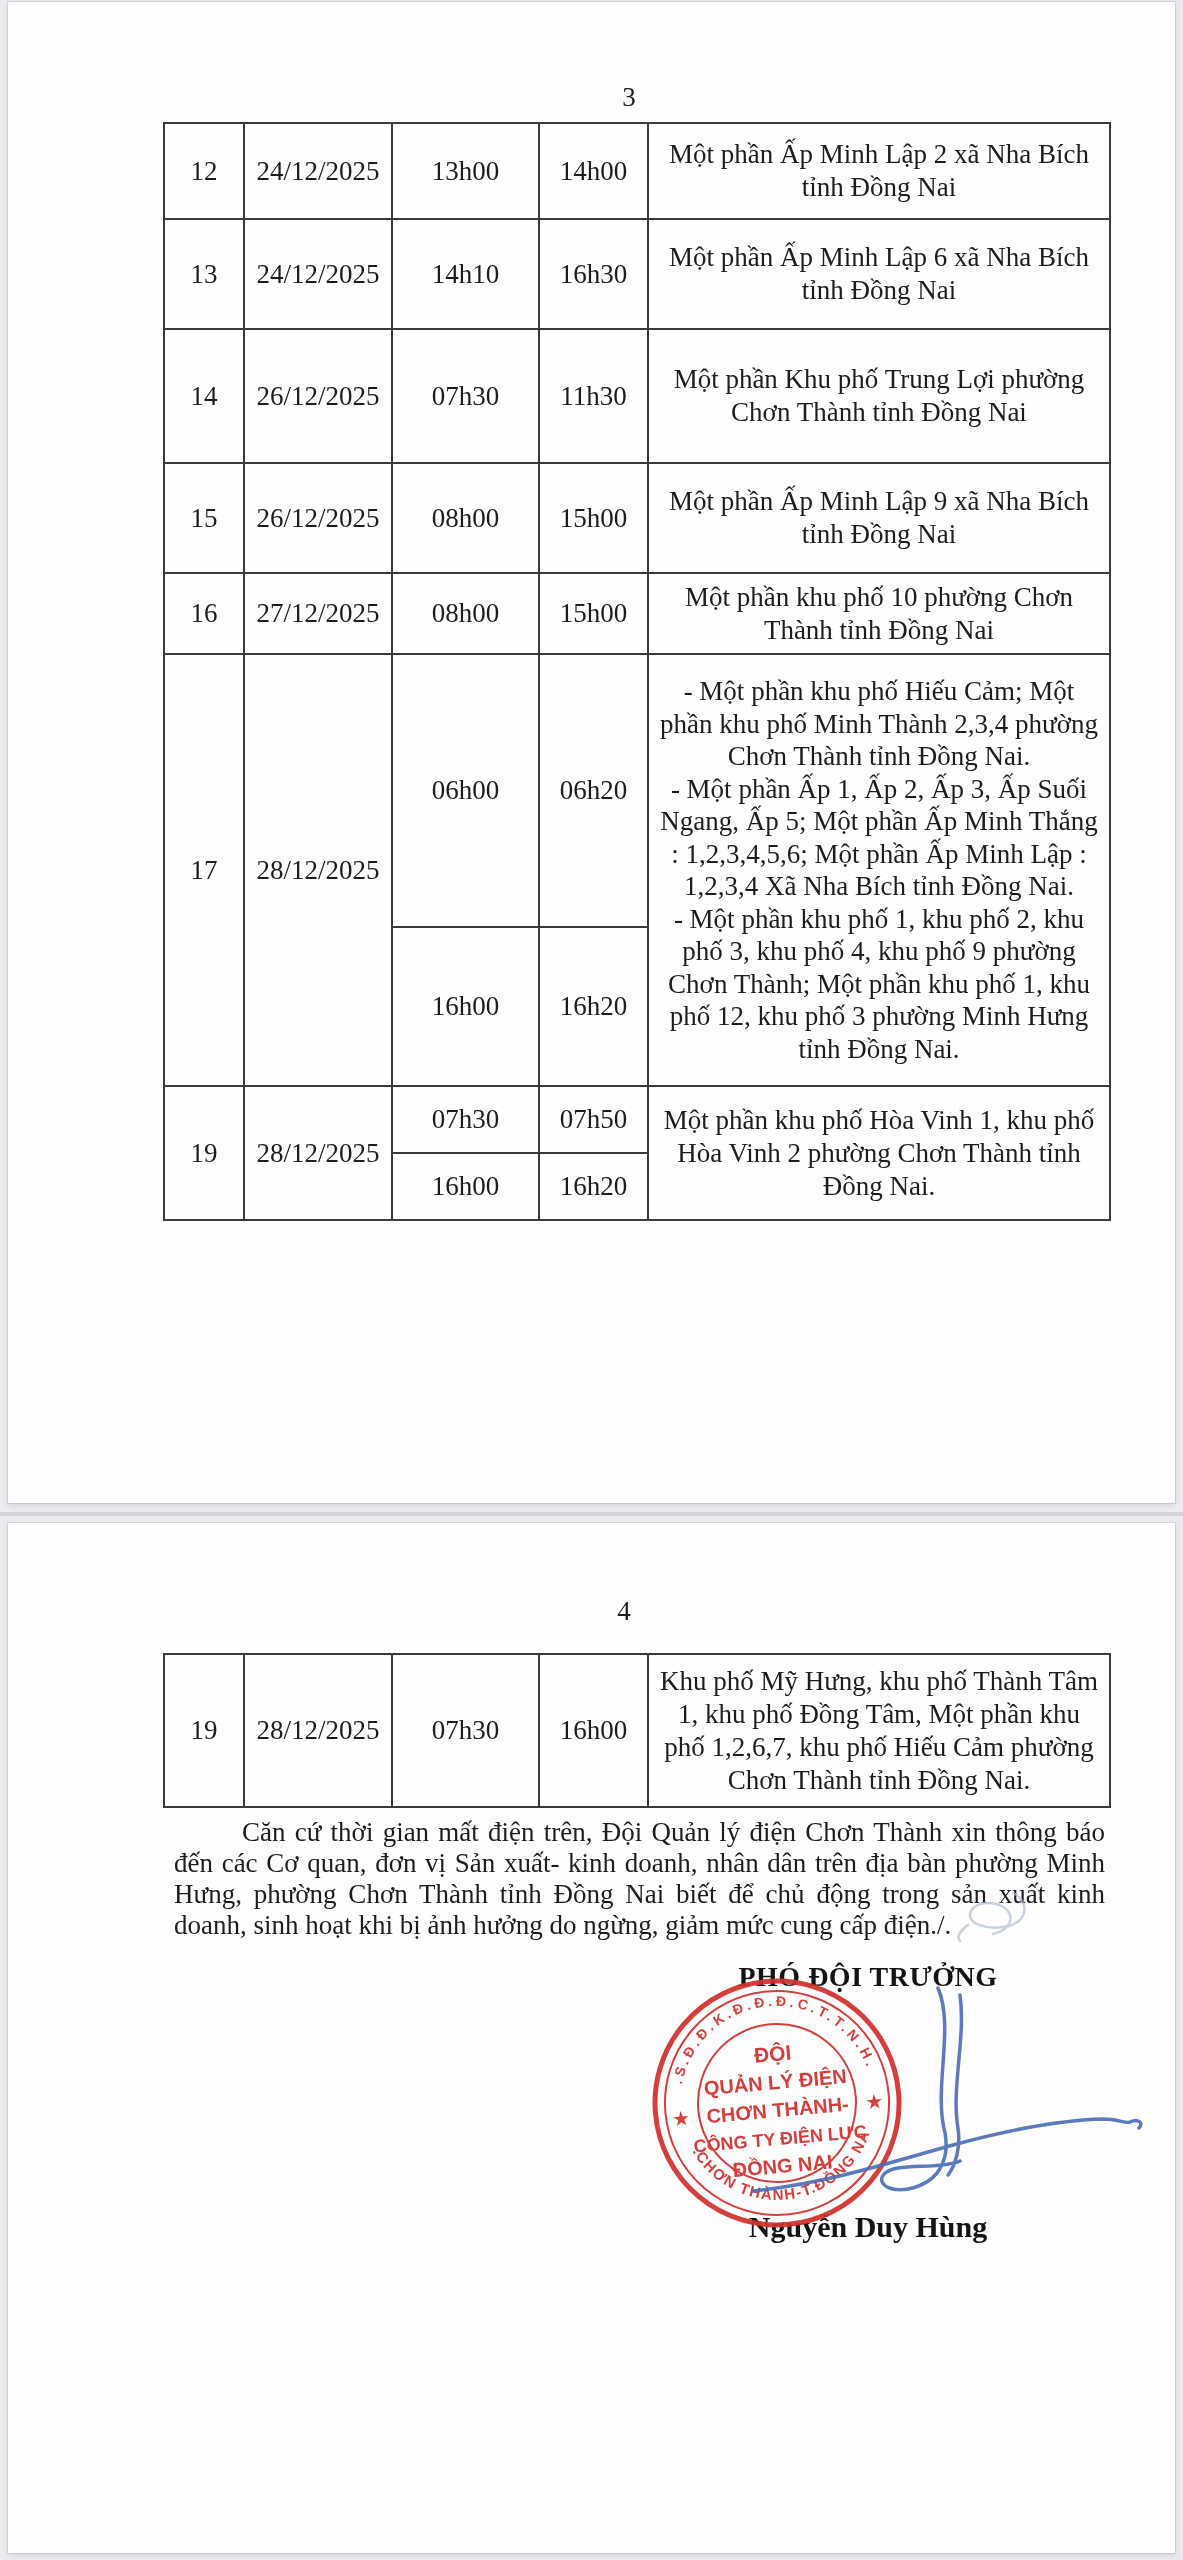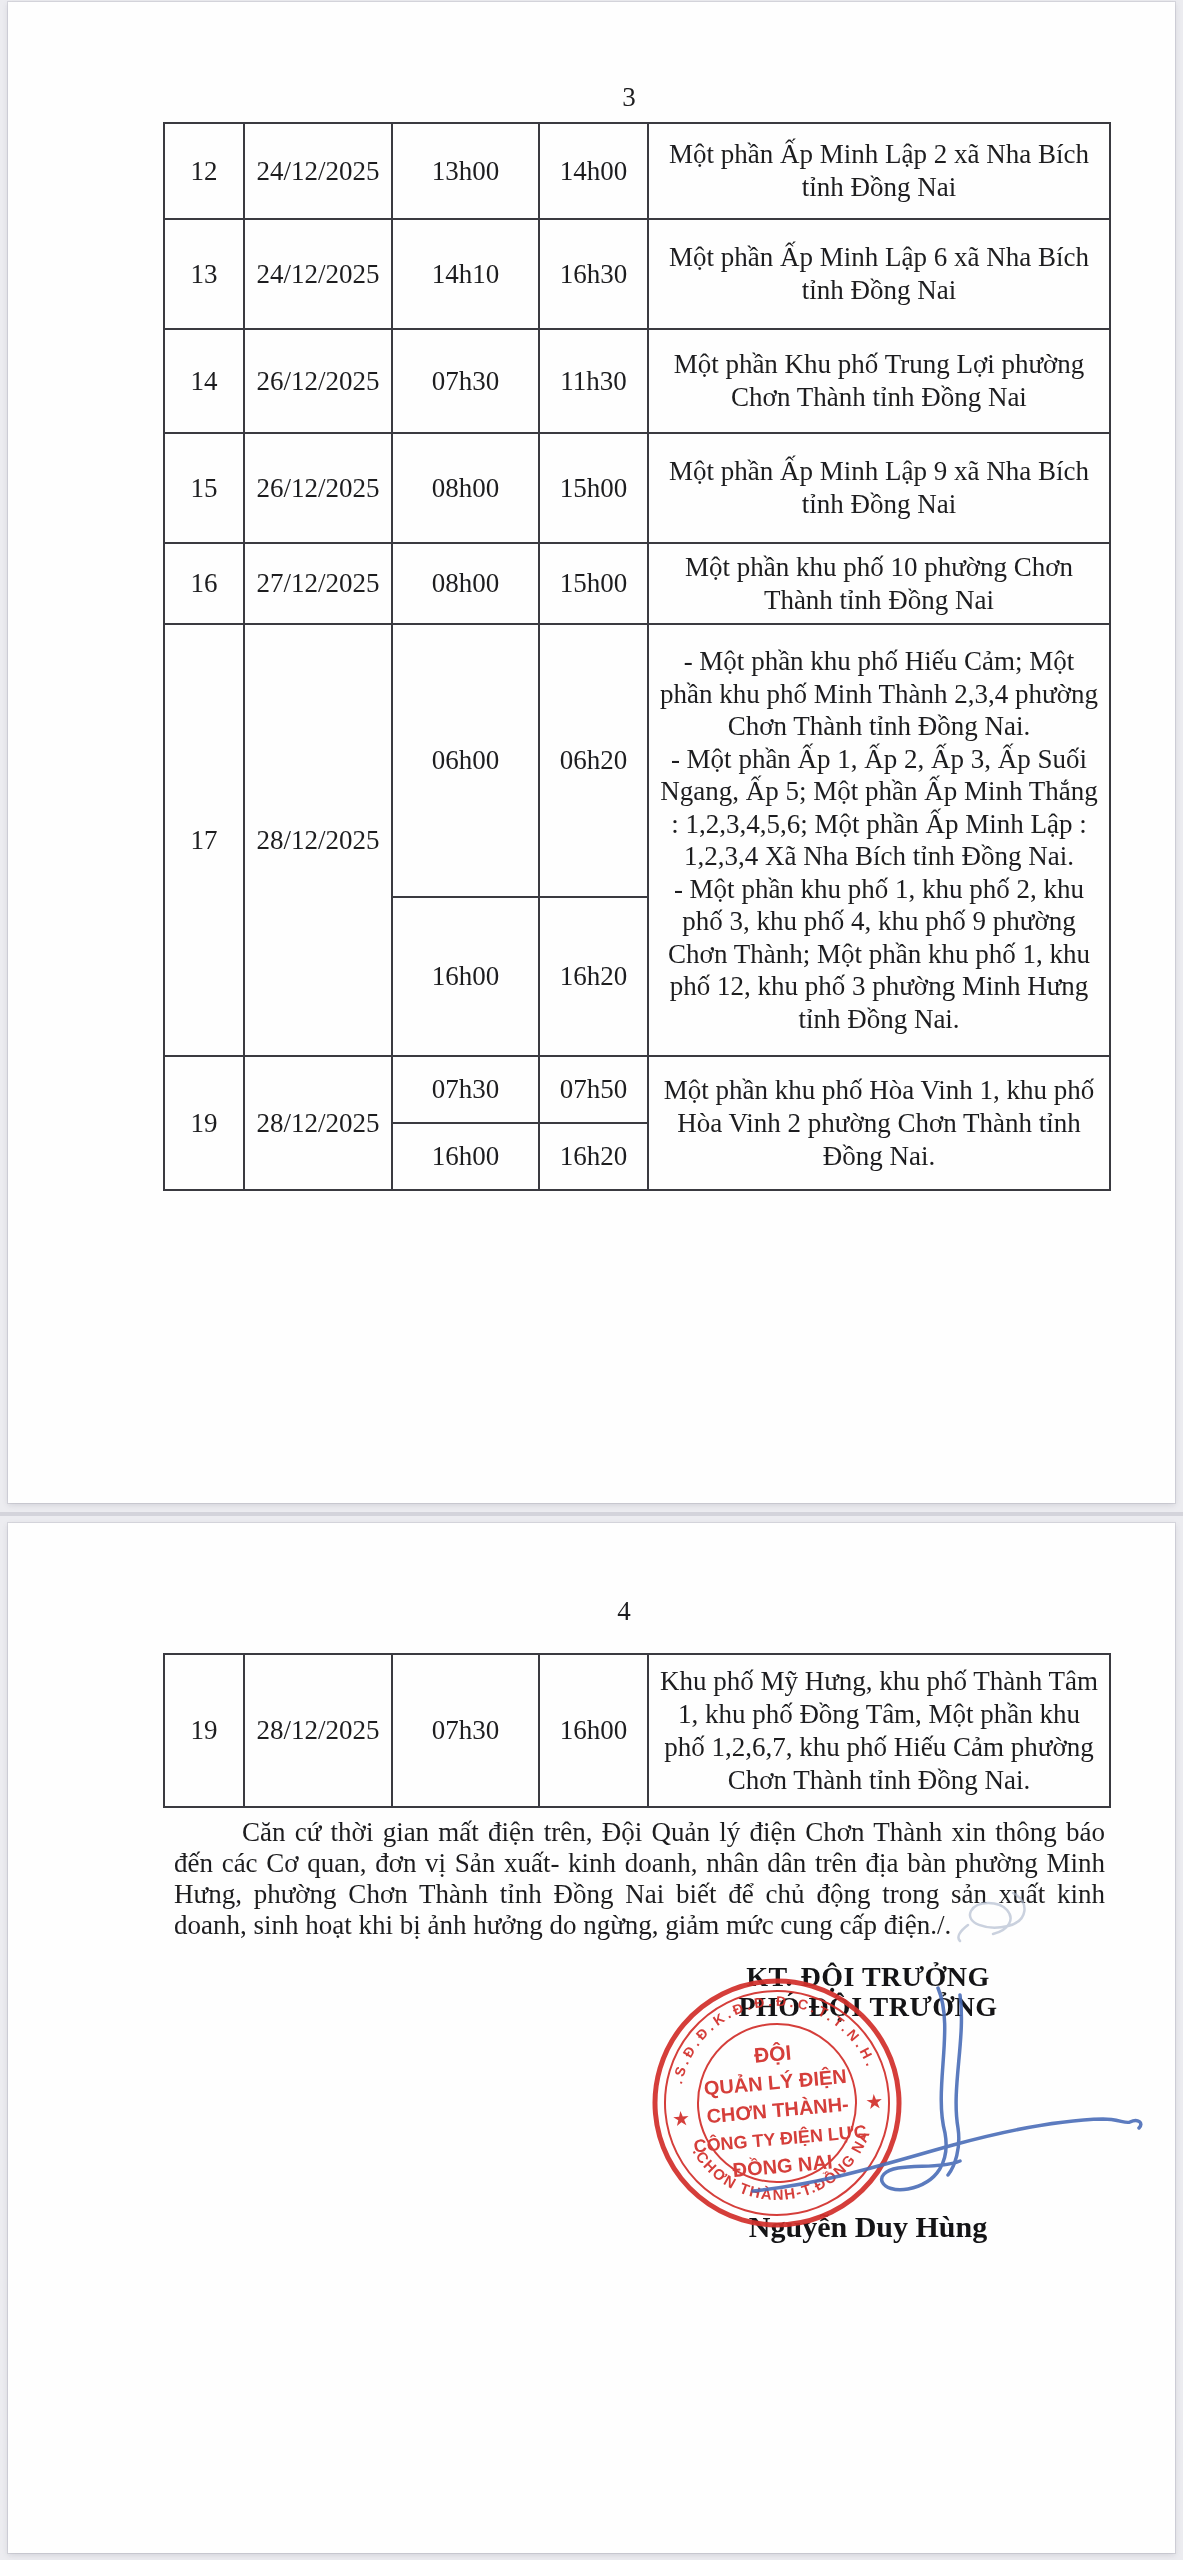--- a/index.html
+++ b/index.html
@@ -58,21 +58,21 @@
           <td>14h00</td>
           <td class="area">Một phần Ấp Minh Lập 2 xã Nha Bích tỉnh Đồng Nai</td>
         </tr>
         <tr style="height:110px">
           <td>13</td>
           <td>24/12/2025</td>
           <td>14h10</td>
           <td>16h30</td>
           <td class="area">Một phần Ấp Minh Lập 6 xã Nha Bích tỉnh Đồng Nai</td>
         </tr>
-        <tr style="height:104px">
+        <tr style="height:134px">
           <td>14</td>
           <td>26/12/2025</td>
           <td>07h30</td>
           <td>11h30</td>
           <td class="area">Một phần Khu phố Trung Lợi phường Chơn Thành tỉnh Đồng Nai</td>
         </tr>
         <tr style="height:110px">
           <td>15</td>
           <td>26/12/2025</td>
           <td>08h00</td>
@@ -135,21 +135,20 @@
           <td>16h00</td>
           <td class="area">Khu phố Mỹ Hưng, khu phố Thành Tâm 1, khu phố Đồng Tâm, Một phần khu phố 1,2,6,7, khu phố Hiếu Cảm phường Chơn Thành tỉnh Đồng Nai.</td>
         </tr>
       </tbody>
     </table>
 
     <div class="para">Căn cứ thời gian mất điện trên, Đội Quản lý điện Chơn Thành xin thông báo đến các Cơ quan, đơn vị Sản xuất- kinh doanh, nhân dân trên địa bàn phường Minh Hưng, phường Chơn Thành tỉnh Đồng Nai biết để chủ động trong sản xuất kinh doanh, sinh hoạt khi bị ảnh hưởng do ngừng, giảm mức cung cấp điện./.</div>
 
 
     <div class="sig-block">
-      <div class="sig-title">KT. ĐỘI TRƯỞNG</div>
       <div class="sig-title">PHÓ ĐỘI TRƯỞNG</div>
     </div>
 
     <div class="sig-name">Nguyễn Duy Hùng</div>
 
     <svg class="overlay" viewBox="0 0 1167 1030">
 
       <g fill="none" stroke="#b3bdd0" stroke-width="2.5" opacity="0.7" stroke-linecap="round">
         <path d="M 1005 370 C 1022 379, 1020 398, 1000 403 C 978 408, 957 400, 963 388 C 969 377, 991 378, 999 387 C 1007 396, 1001 407, 985 411 M 960 402 C 952 408, 948 414, 952 418"></path>
       </g>

